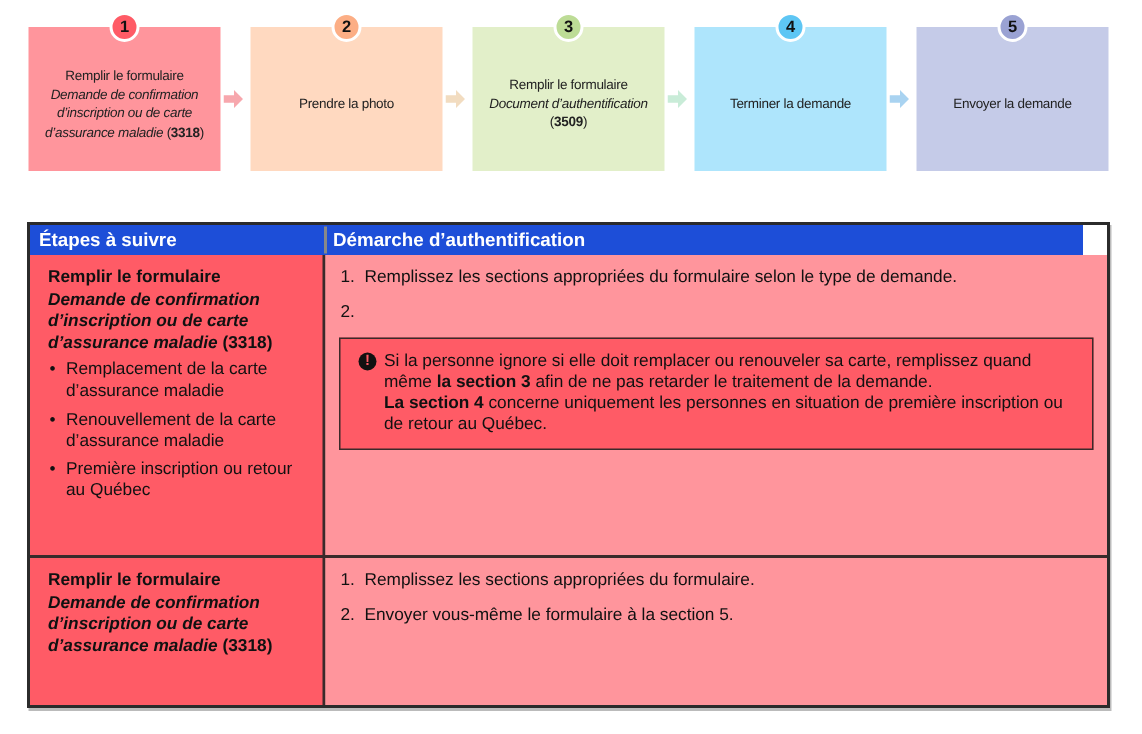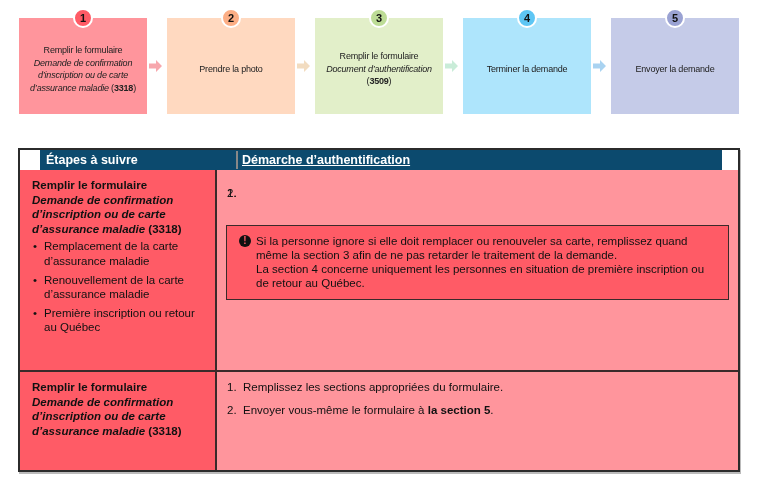--- a/index.html
+++ b/index.html
@@ -23,25 +23,25 @@
   .step b { font-weight: bold; }
   .arrow { position: absolute; top: 59px; width: 14px; height: 14px; }
   .arrow svg { display: block; }
 
   
   .tbl {
     position: absolute; left: 18px; top: 148px; width: 722px; height: 324px;
     border: 2px solid #2b2b2b; box-shadow: 1px 2px 0 #bbb;
   }
   .tbl-head {
-    position: absolute; left: 0; top: 0; right: 16px; height: 20px; background: #0c4a6e;
-    color: #fff; font-weight: bold; font-size: 12.5px; line-height: 20px; margin-left: 20px;
+    position: absolute; left: 0; top: 0; right: 16px; height: 20px; background: #1d4ed8;
+    color: #fff; font-weight: bold; font-size: 12.5px; line-height: 20px;
   }
   .tbl-head .h1 { position: absolute; left: 6px; top: 0; }
-  .tbl-head .h2 { position: absolute; left: 202px; top: 0; text-decoration: underline; }
+  .tbl-head .h2 { position: absolute; left: 202px; top: 0; }
   .tbl-head .vsep { position: absolute; left: 196px; top: 1px; width: 2px; height: 18px; background: #888; }
 
   .row { position: absolute; left: 0; right: 0; border-top: 2px solid #3a2a2a; }
   .row1 { top: 20px; height: 202px; border-top: none; }
   .row2 { top: 220px; height: 100px; }
   .cell-l {
     position: absolute; left: 0; top: 0; width: 197px; height: 100%;
     background: #ff5b66; border-right: 2px solid #3a2a2a;
     padding: 8px 8px 0 12px; font-size: 11.5px; line-height: 14.6px; color: #111;
   }
@@ -50,33 +50,33 @@
     background: #ff959c; padding: 8px 10px 0 10px; font-size: 11.5px; line-height: 14.6px; color: #111;
   }
   .cell-l .bold { font-weight: bold; }
   .cell-l .bi { font-weight: bold; font-style: italic; }
   .cell-l ul { list-style: none; margin-top: 3px; }
   .cell-l li { position: relative; padding-left: 12px; margin-bottom: 4px; }
   .cell-l li::before { content: "•"; position: absolute; left: 1px; top: 0; }
   .cell-r ol { list-style: none; }
   .cell-r li { position: relative; padding-left: 16px; margin-bottom: 8px; }
   .cell-r li .num { position: absolute; left: 0; top: 0; }
-  .cell-r b { font-weight: bold; }
+  .cell-r b { font-weight: normal; }
 
   .callout {
     position: absolute; left: 9px; top: 55px; width: 503px; height: 75px;
     background: #ff5b66; border: 1.5px solid #3a2a2a;
     padding: 8px 10px 0 29px; font-size: 11.5px; line-height: 14px;
   }
   .callout .warn-icon {
     position: absolute; left: 12px; top: 9px; width: 12px; height: 12px;
     border-radius: 50%; background: #111; color: #ff5b66; font-weight: bold;
     font-size: 10px; line-height: 12px; text-align: center;
   }
-  .callout b { font-weight: normal; margin-top: 27px; }
+  .callout b { font-weight: bold; margin-top: 27px; }
 </style>
 </head>
 <body>
 
 <div class="steps">
 
   <div class="step" style="left:19px;background:#ff959c;">
     <span class="badge" style="background:#ff5b66;">1</span>
     <div>
       <span>Remplir le formulaire</span><br>
@@ -145,21 +145,21 @@
       <div class="bold">Remplir le formulaire</div>
       <div><span class="bi">Demande de confirmation d’inscription ou de carte d’assurance maladie</span><span class="bold"> (3318)</span></div>
       <ul>
         <li>Remplacement de la carte d’assurance maladie</li>
         <li>Renouvellement de la carte d’assurance maladie</li>
         <li>Première inscription ou retour au Québec</li>
       </ul>
     </div>
     <div class="cell-r">
       <ol>
-        <li><span class="num">1.</span></li>
+        <li><span class="num">1.</span><span>Remplissez les sections appropriées du formulaire selon le type de demande.</span></li>
         <li><span class="num">2.</span></li>
       </ol>
       <div class="callout">
         <span class="warn-icon">!</span>
         <div><span>Si la personne ignore si elle doit remplacer ou renouveler sa carte, remplissez quand même </span><b>la section 3</b><span> afin de ne pas retarder le traitement de la demande.</span></div>
         <div><b>La section 4</b><span> concerne uniquement les personnes en situation de première inscription ou de retour au Québec.</span></div>
       </div>
     </div>
   </div>
 

